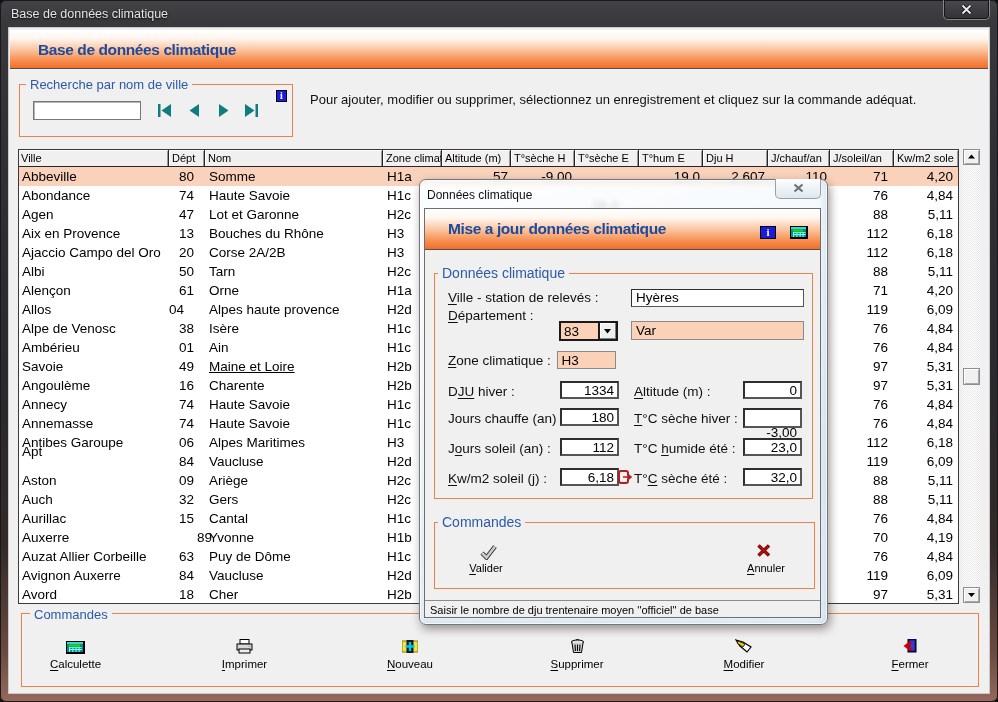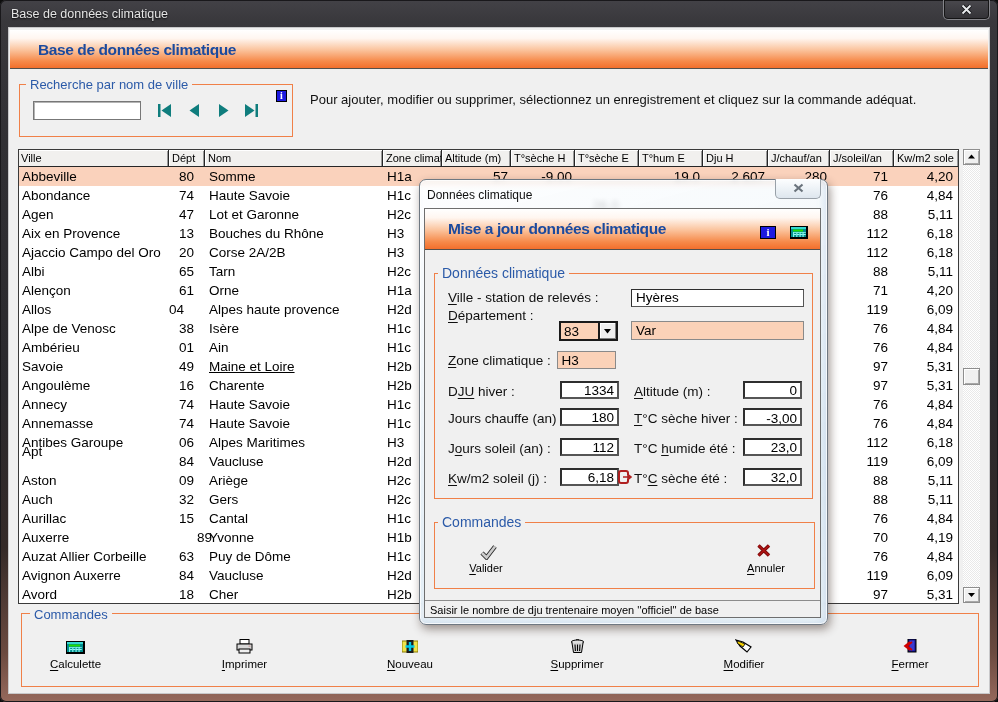--- a/index.html
+++ b/index.html
@@ -135,21 +135,21 @@
 <div class="cell" style="left:387px;top:224px;">H3</div>
 <div class="cell" style="left:830px;top:224px;width:58px;text-align:right;">112</div>
 <div class="cell" style="left:894px;top:224px;width:59px;text-align:right;">6,18</div>
 <div class="cell" style="left:22px;top:243px;">Ajaccio Campo del Oro</div>
 <div class="cell" style="left:169px;top:243px;width:25px;text-align:right;">20</div>
 <div class="cell" style="left:209px;top:243px;">Corse 2A/2B</div>
 <div class="cell" style="left:387px;top:243px;">H3</div>
 <div class="cell" style="left:830px;top:243px;width:58px;text-align:right;">112</div>
 <div class="cell" style="left:894px;top:243px;width:59px;text-align:right;">6,18</div>
 <div class="cell" style="left:22px;top:262px;">Albi</div>
-<div class="cell" style="left:169px;top:262px;width:25px;text-align:right;">65</div>
+<div class="cell" style="left:169px;top:262px;width:25px;text-align:right;">50</div>
 <div class="cell" style="left:209px;top:262px;">Tarn</div>
 <div class="cell" style="left:387px;top:262px;">H2c</div>
 <div class="cell" style="left:830px;top:262px;width:58px;text-align:right;">88</div>
 <div class="cell" style="left:894px;top:262px;width:59px;text-align:right;">5,11</div>
 <div class="cell" style="left:22px;top:281px;">Alençon</div>
 <div class="cell" style="left:169px;top:281px;width:25px;text-align:right;">61</div>
 <div class="cell" style="left:209px;top:281px;">Orne</div>
 <div class="cell" style="left:387px;top:281px;">H1a</div>
 <div class="cell" style="left:830px;top:281px;width:58px;text-align:right;">71</div>
 <div class="cell" style="left:894px;top:281px;width:59px;text-align:right;">4,20</div>
@@ -247,21 +247,21 @@
 <div class="cell" style="left:169px;top:585px;width:25px;text-align:right;">18</div>
 <div class="cell" style="left:209px;top:585px;">Cher</div>
 <div class="cell" style="left:387px;top:585px;">H2b</div>
 <div class="cell" style="left:830px;top:585px;width:58px;text-align:right;">97</div>
 <div class="cell" style="left:894px;top:585px;width:59px;text-align:right;">5,31</div>
 <div class="cell" style="left:442px;top:167px;width:66px;text-align:right;">57</div>
 <div class="cell" style="left:511px;top:167px;width:61px;text-align:right;">-9.00</div>
 <div class="cell" style="left:575px;top:152px;width:61px;text-align:center;margin-top:44px;">26.0</div>
 <div class="cell" style="left:639px;top:167px;width:61px;text-align:right;">19.0</div>
 <div class="cell" style="left:703px;top:167px;width:62px;text-align:right;">2 607</div>
-<div class="cell" style="left:768px;top:167px;width:59px;text-align:right;">280</div>
+<div class="cell" style="left:768px;top:167px;width:59px;text-align:right;">110</div>
 <div class="abs" id="tbl"></div>
 <div class="abs sbtrack"></div>
 <div class="sbbtn" style="top:149px;"><svg width="15" height="14">
       <path d="M7.5,4.5 L11,8.5 L4,8.5 Z" fill="#000"></path>
     </svg></div>
 <div class="sbbtn" style="top:587px;"><svg width="15" height="14">
       <path d="M4,5 L11,5 L7.5,9 Z" fill="#000"></path>
     </svg></div>
 <div class="abs" id="sbthumb"></div>
 <div class="abs grp" id="cmdbox"></div>
@@ -338,21 +338,21 @@
 <div class="dsal" style="left:631px;top:320.5px;width:173px;height:19px;padding:1px 0 0 4px;">Var</div>
 <div class="dl" style="left:448px;top:352.5px;"><u>Z</u>one climatique :</div>
 <div class="dsal" style="left:556.5px;top:351px;width:59px;height:18px;padding:1px 0 0 4px;">H3</div>
 <div class="dl" style="left:448px;top:384px;">D<u>JU</u> hiver :</div>
 <div class="din" style="left:560px;top:380.5px;width:59px;height:18px;padding:1px 3px 0 0;text-align:right;">1334</div>
 <div class="dl" style="left:634px;top:384px;"><u>A</u>ltitude (m) :</div>
 <div class="din" style="left:743px;top:380.5px;width:59px;height:18px;padding:1px 3px 0 0;text-align:right;">0</div>
 <div class="dl" style="left:448px;top:410.5px;">Jours chauffe (an)</div>
 <div class="din" style="left:560px;top:408px;width:59px;height:18px;padding:1px 3px 0 0;text-align:right;">180</div>
 <div class="dl" style="left:634px;top:410.5px;"><u>T</u>°C sèche hiver :</div>
-<div class="din" style="left:743px;top:408px;width:59px;height:18px;padding:2px 3px 0 0;text-align:right;">-3,00</div>
+<div class="din" style="left:743px;top:408px;width:59px;height:18px;padding:16px 3px 0 0;text-align:right;">-3,00</div>
 <div class="dl" style="left:448px;top:440.5px;">J<u>o</u>urs soleil (an) :</div>
 <div class="din" style="left:560px;top:438px;width:59px;height:18px;padding:1px 3px 0 0;text-align:right;">112</div>
 <div class="dl" style="left:634px;top:440.5px;">T°C <u>h</u>umide été :</div>
 <div class="din" style="left:743px;top:438px;width:59px;height:18px;padding:1px 3px 0 0;text-align:right;">23,0</div>
 <div class="dl" style="left:448px;top:470.5px;"><u>K</u>w/m2 soleil (j) :</div>
 <div class="din" style="left:560px;top:468px;width:59px;height:18px;padding:1px 3px 0 0;text-align:right;">6,18</div>
 <svg class="abs" style="left:618px;top:469px" width="16" height="16">
     <rect x="1" y="2" width="9" height="12" rx="2" fill="none" stroke="#b02020" stroke-width="2"></rect>
     <rect x="5" y="6" width="6" height="4" fill="#f0f0f0"></rect>
     <path d="M5,8 L12,8 M10,5.5 L13,8 L10,10.5 Z" stroke="#b02020" stroke-width="1.6" fill="#b02020"></path>

